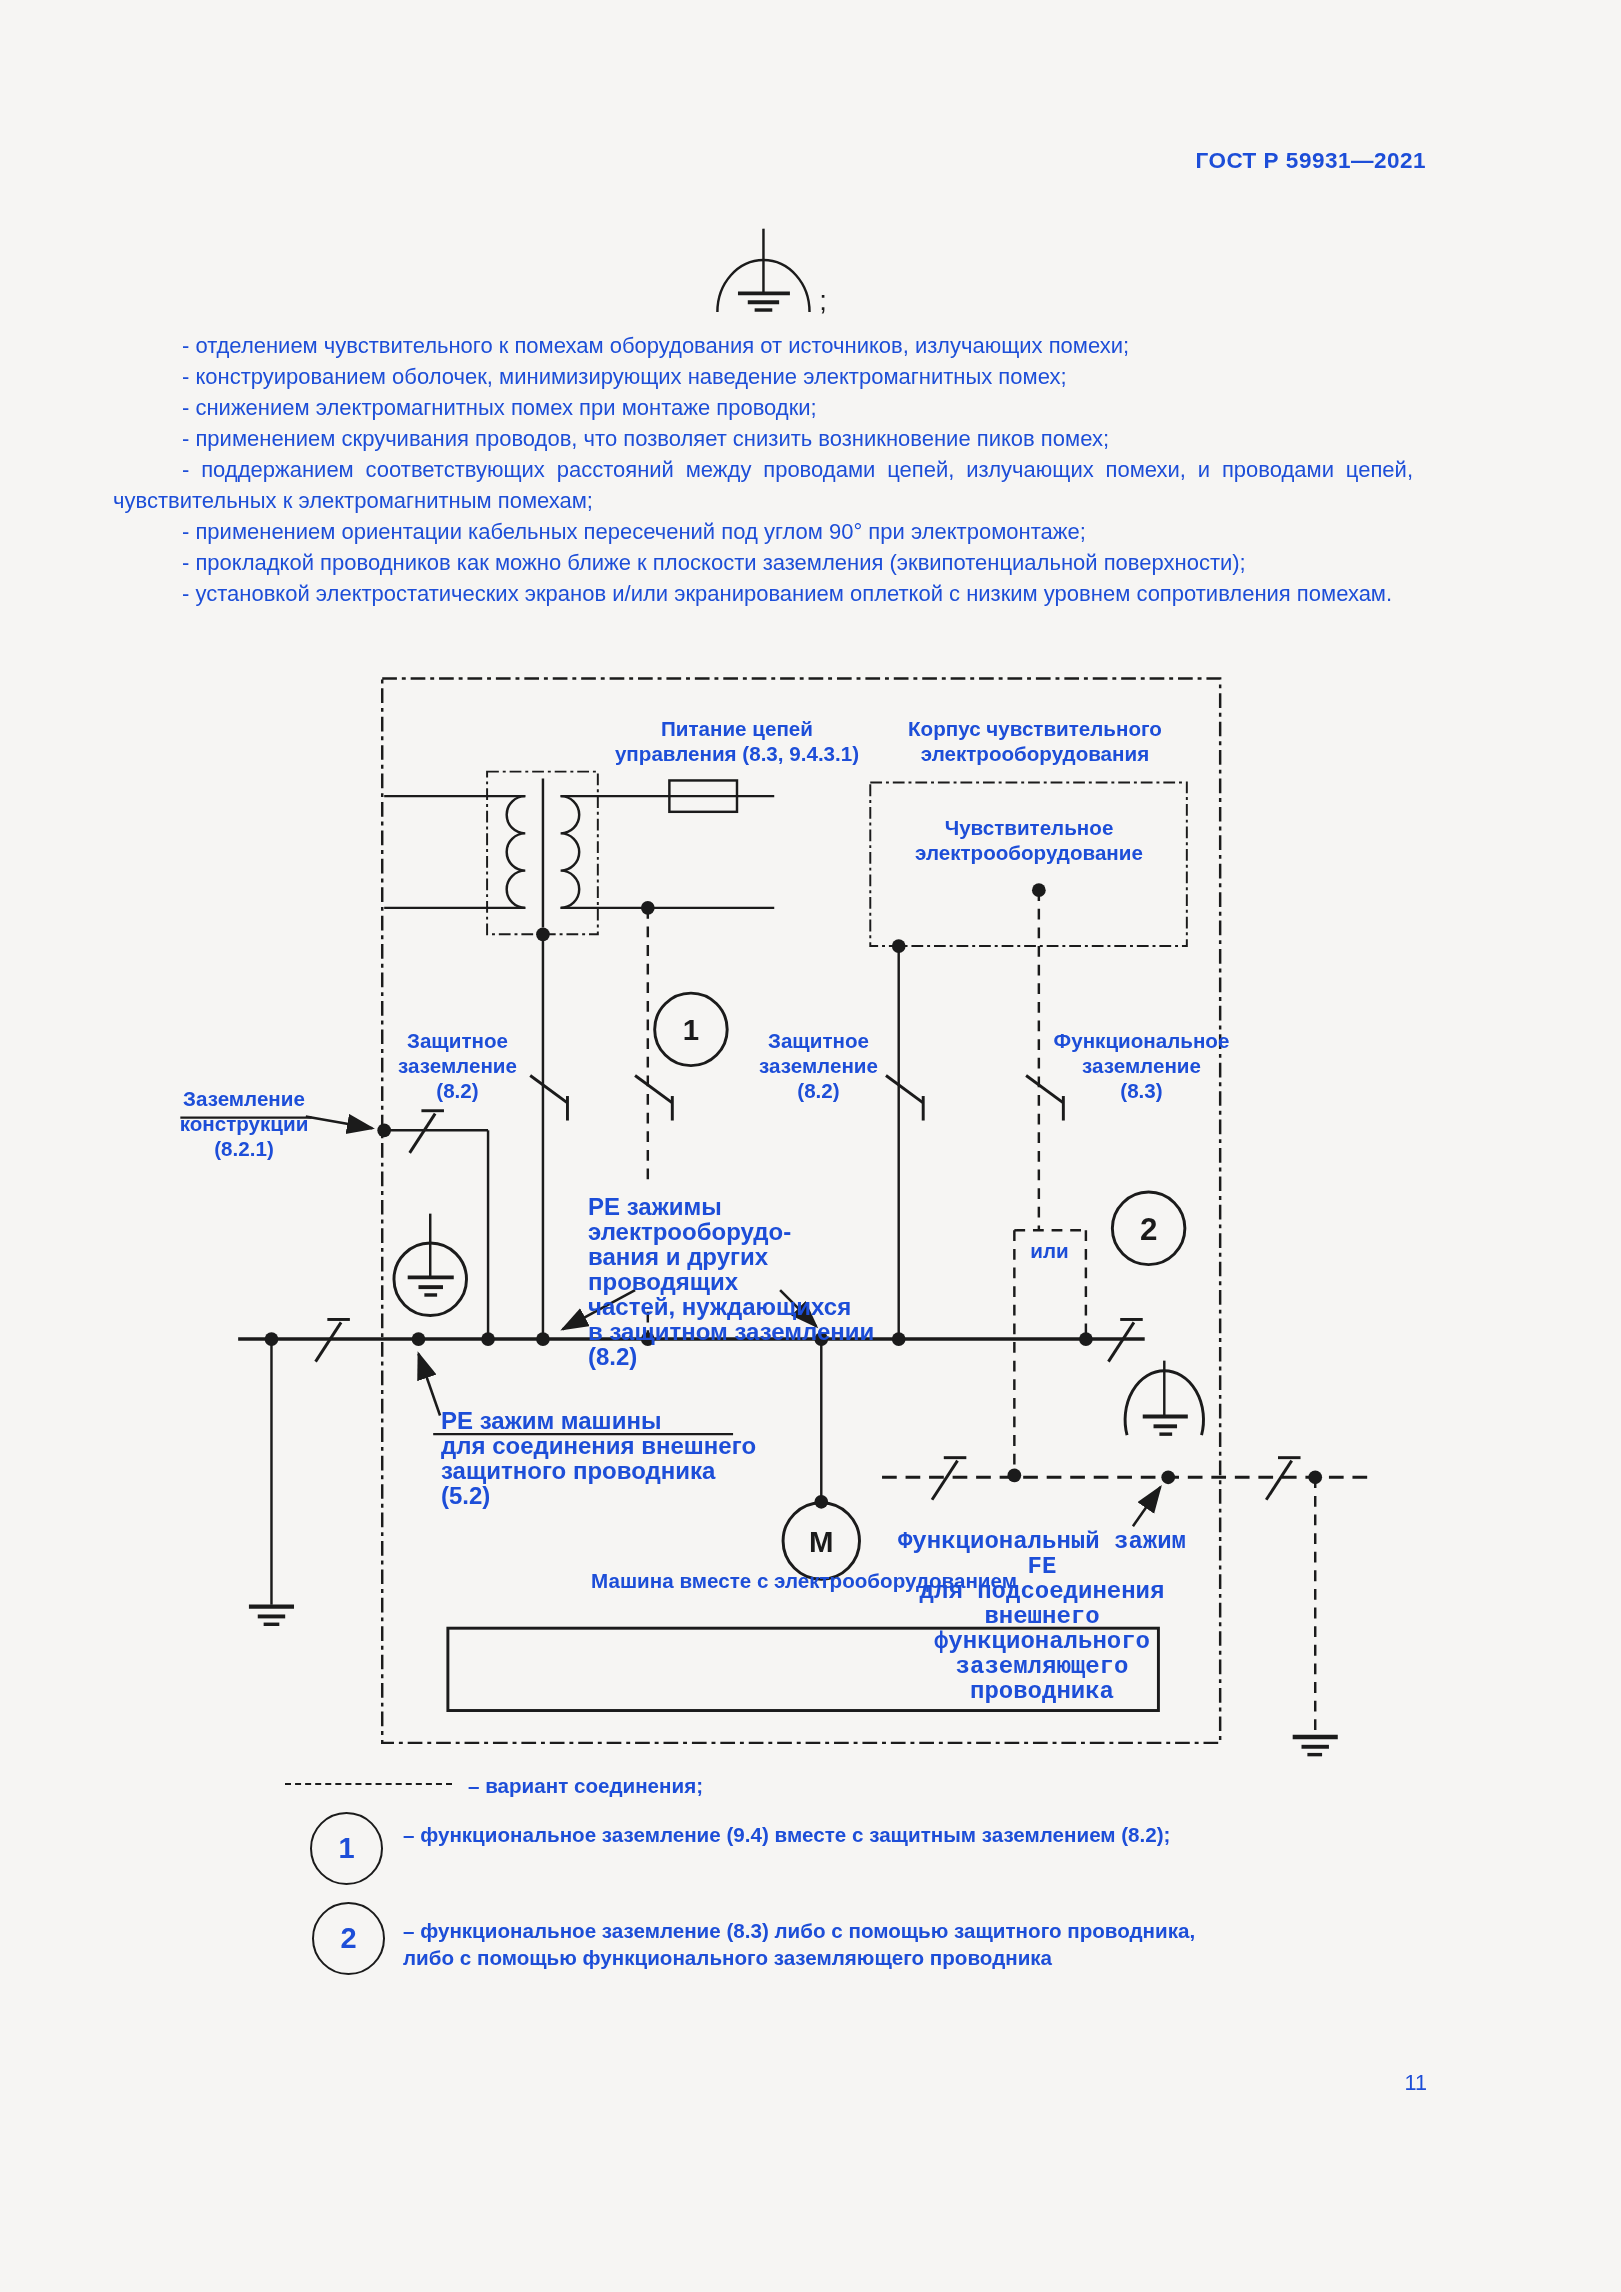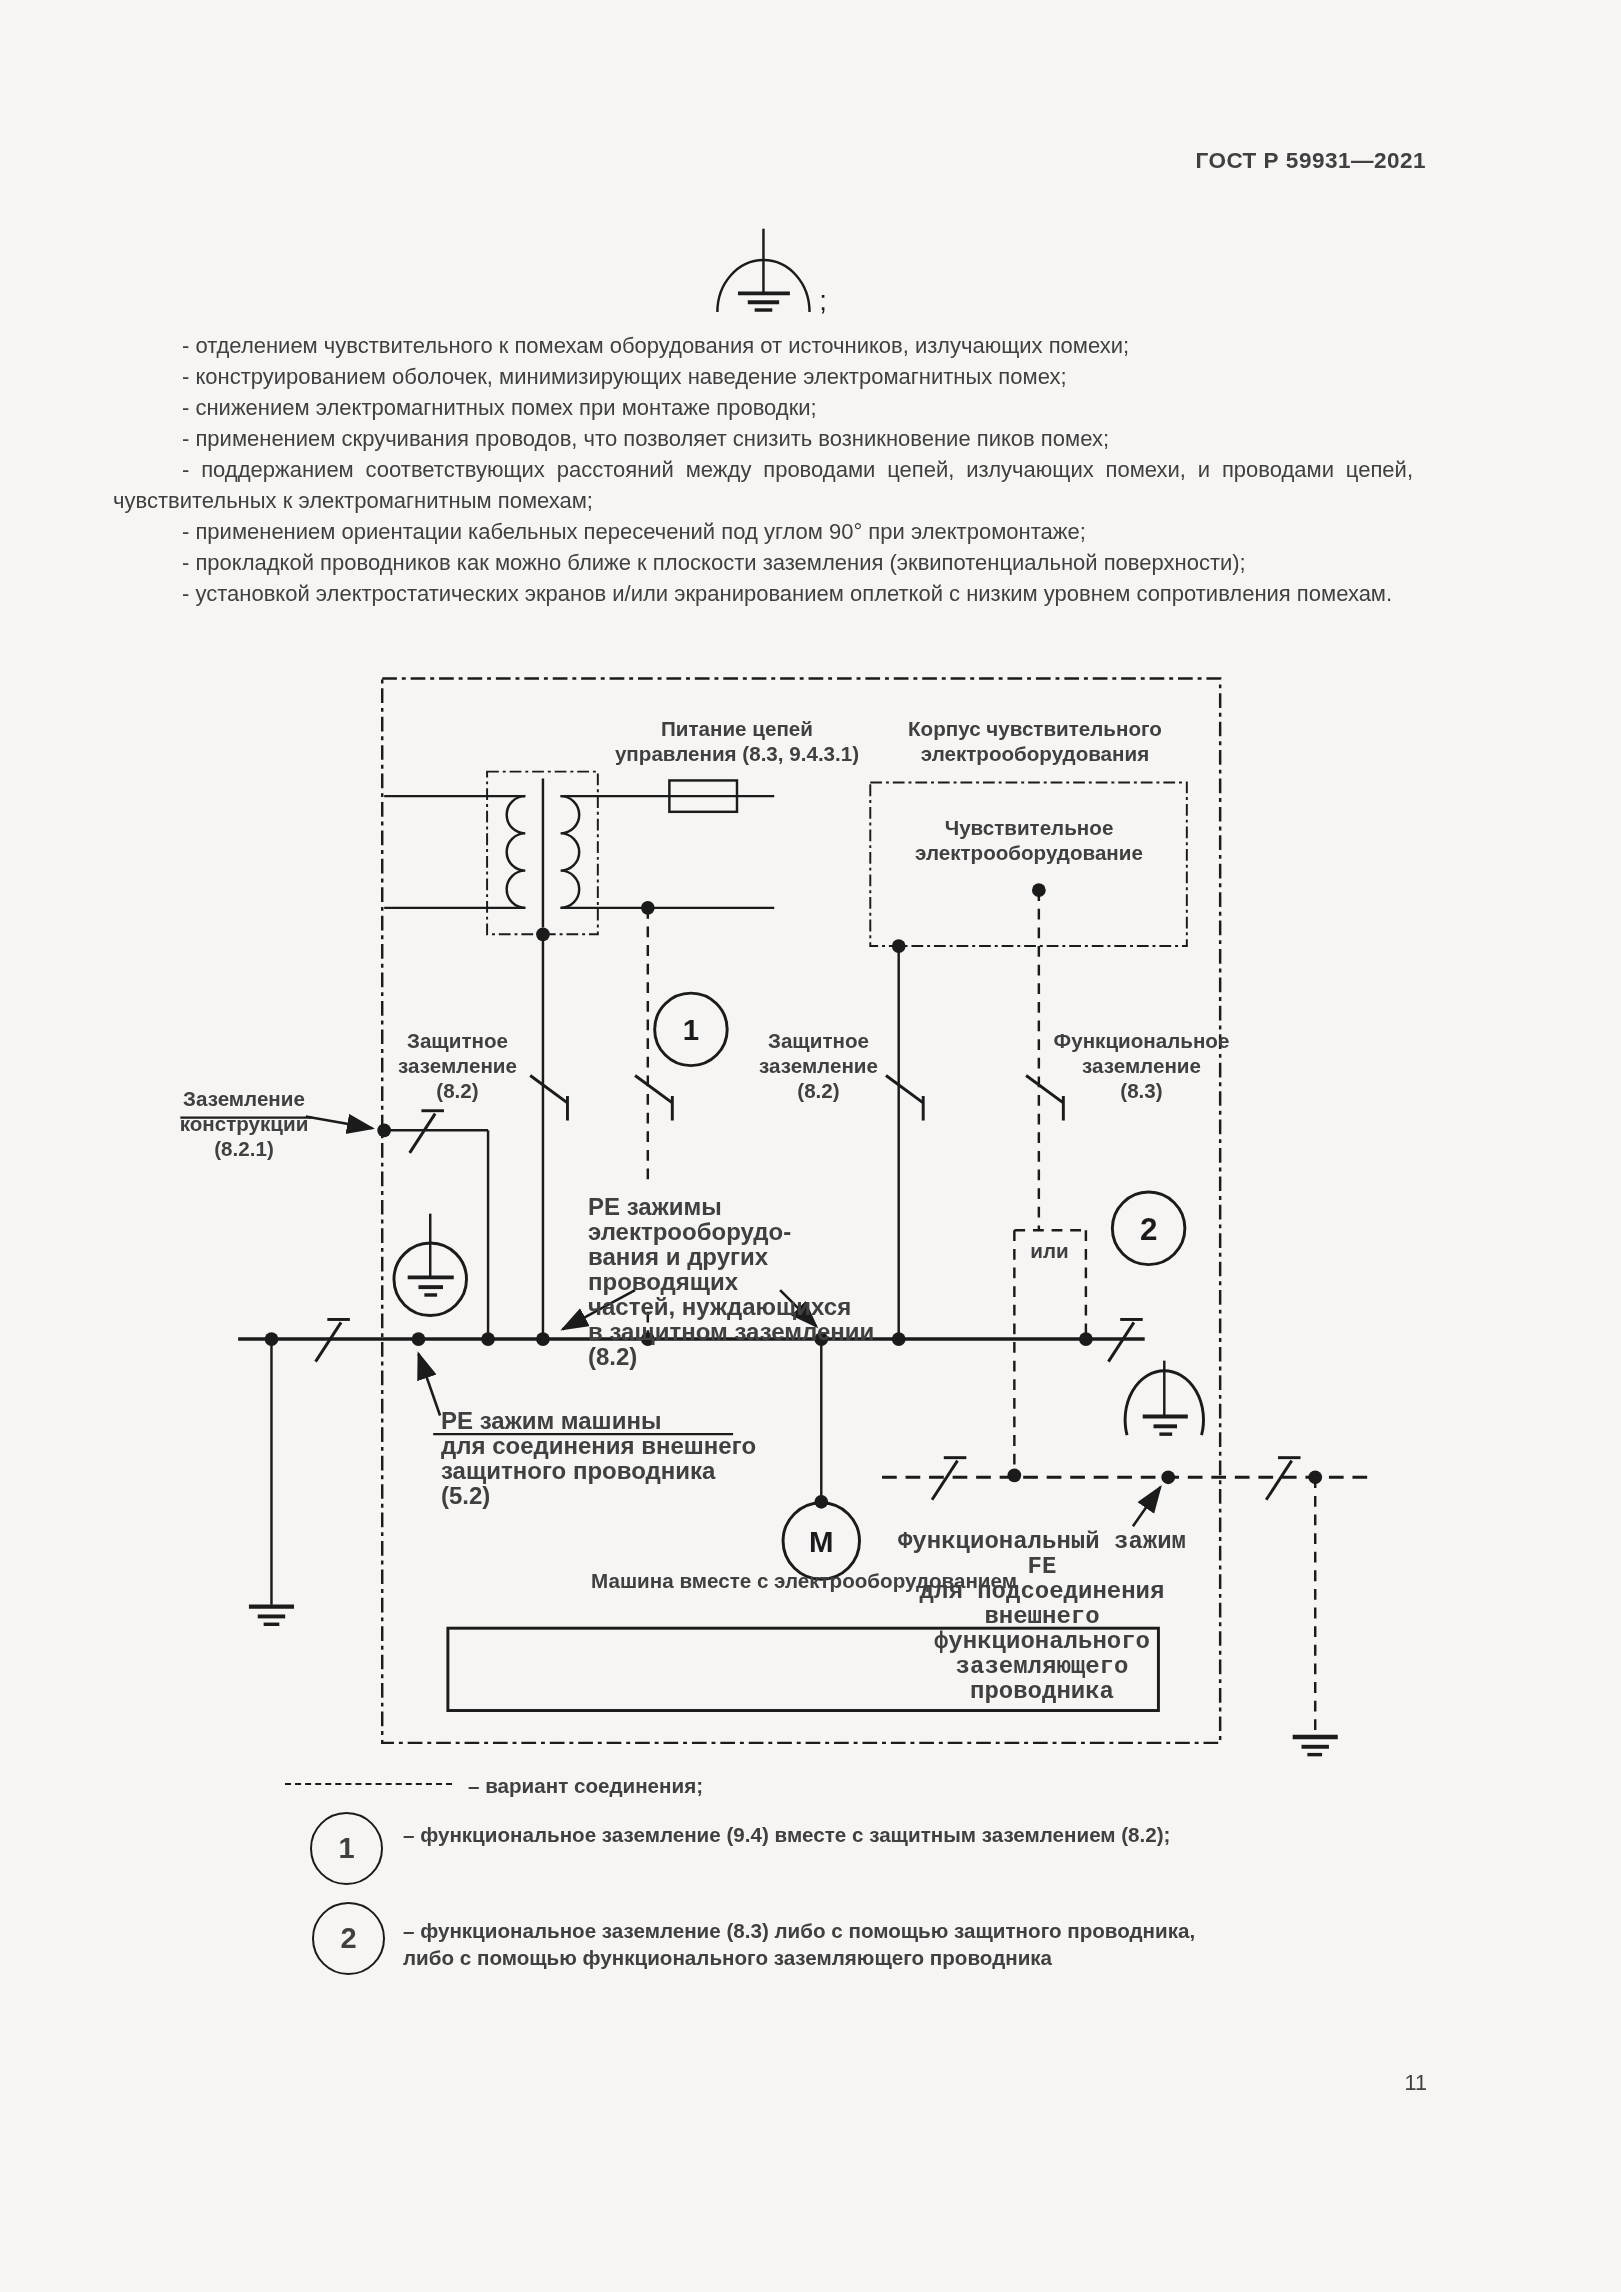--- a/index.html
+++ b/index.html
@@ -1,19 +1,19 @@
 <!DOCTYPE html>
 <html><head>
 <meta charset="utf-8">
 <style>
   html,body{margin:0;padding:0;}
   body{background:#e9e8e6;}
   .page{
     position:relative; width:1621px; height:2293px;
-    background:#f6f5f3; color:#404040; overflow:hidden;
+    background:#f6f5f3; color:#1d4ed8; overflow:hidden;
     font-family:"Liberation Sans", sans-serif;
   }
   .abs{position:absolute;}
   .hdr{top:148px; left:936px; width:490px; text-align:right;
        font-size:22.5px; font-weight:bold; letter-spacing:0.5px;}
   .bodytext{top:330px; left:113px; width:1300px; font-size:22px; line-height:31px;
        text-align:justify;}
   .bodytext p{margin:0; text-indent:69px;}
   svg.overlay{position:absolute; left:0; top:0; width:1621px; height:2293px;}
   .dlabel{font-size:20.6px; font-weight:bold; line-height:25px; white-space:pre-line;}

